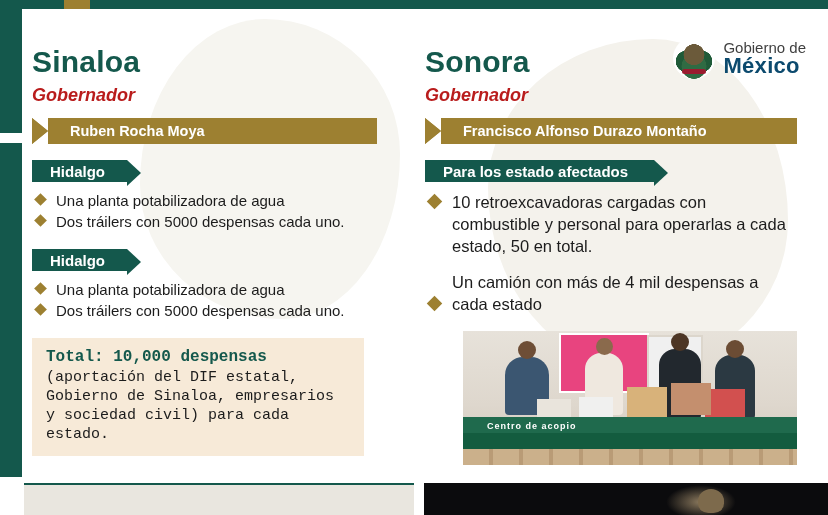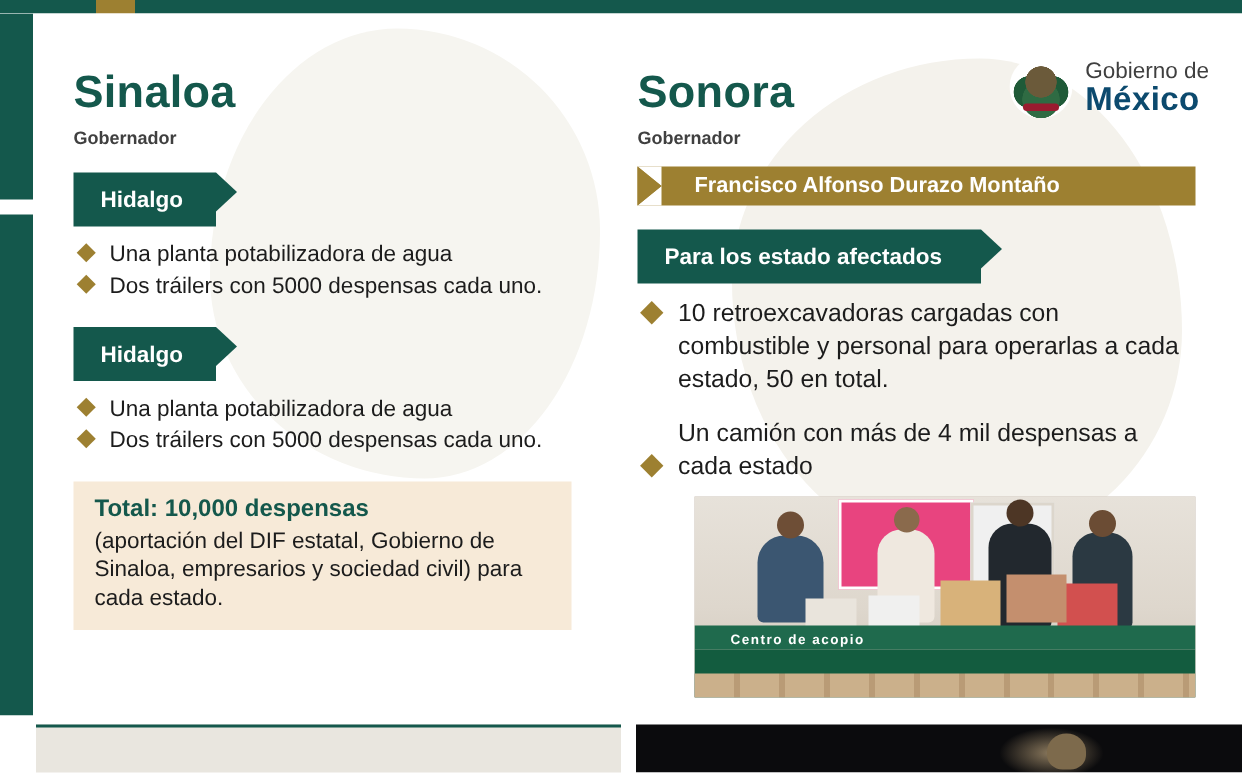--- a/index.html
+++ b/index.html
@@ -83,35 +83,36 @@
   .content {
     position: relative;
     z-index: 3;
   }
 
   
   .col {
     position: absolute;
     top: 0;
   }
-  .col-left  { left: 49px;  width: 345px; }
+  .col-left  { left: 32px;  width: 345px; }
   .col-right { left: 425px; width: 372px; }
 
   .state-title {
     font-size: 30px;
     font-weight: bold;
     color: #14584c;
     margin: 36px 0 0 0;
     letter-spacing: 0.2px;
   }
   .role-title {
-    font-size: 12px;
-    font-weight: bold;
-    color: #404040;
+    font-size: 18px;
+    font-weight: bold;
+    color: #b91c1c;
     margin: 6px 0 0 0;
+    font-style: italic;
   }
 
   
   .name-banner {
     position: relative;
     margin-top: 12px;
     height: 26px;
     background: #9d8031;
     color: #ffffff;
     font-size: 14.5px;
@@ -137,21 +138,21 @@
     width: 0; height: 0;
     border-top: 13px solid transparent;
     border-bottom: 13px solid transparent;
     border-left: 16px solid #9d8031;
   }
 
   
   .sec-banner {
     position: relative;
     margin-top: 16px;
-    height: 36px;
+    height: 22px;
     background: #14584c;
     color: #ffffff;
     font-weight: bold;
     font-size: 15px;
     display: inline-flex;
     align-items: center;
     padding: 0 22px 0 18px;
     box-sizing: border-box;
   }
   .sec-banner::after {
@@ -202,20 +203,21 @@
   }
   ul.bullets.big li.second .dia { top: 27px; }
 
   
   .total-box {
     margin-top: 18px;
     background: #f7ead8;
     padding: 10px 14px 12px 14px;
     box-sizing: border-box;
     width: 332px;
+    font-family: Liberation Mono, monospace;
   }
   .total-box .head {
     color: #14584c;
     font-weight: bold;
     font-size: 16px;
     margin-bottom: 2px;
   }
   .total-box .body {
     color: #1c1c1c;
     font-size: 15px;
@@ -458,20 +460,23 @@
       <div class="l1">Gobierno de</div>
       <div class="l2">México</div>
     </div>
   </div>
 
   <div class="col col-left content">
 
     <div class="state-title">Sinaloa</div>
     <div class="role-title">Gobernador</div>
 
+    <div class="name-banner">
+      <span>Ruben Rocha Moya</span>
+    </div>
 
     <div class="sec-banner">
       <span>Hidalgo</span>
     </div>
 
     <ul class="bullets">
       <li>
         <span class="dia"></span>
         <span>Una planta potabilizadora de agua</span>
       </li>

